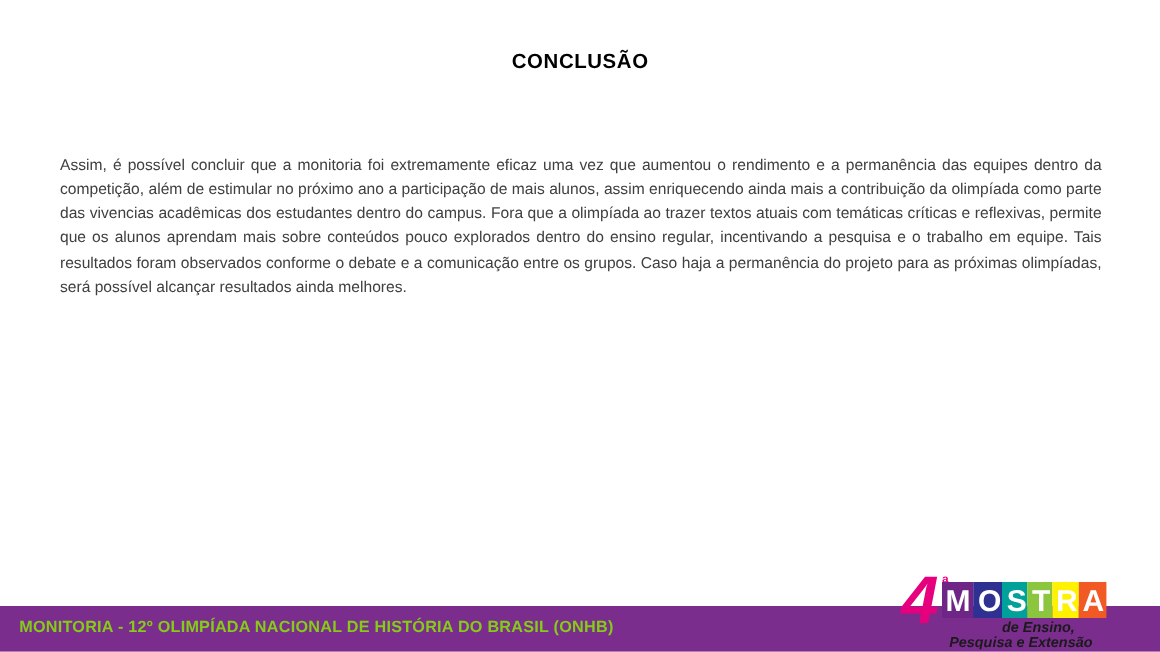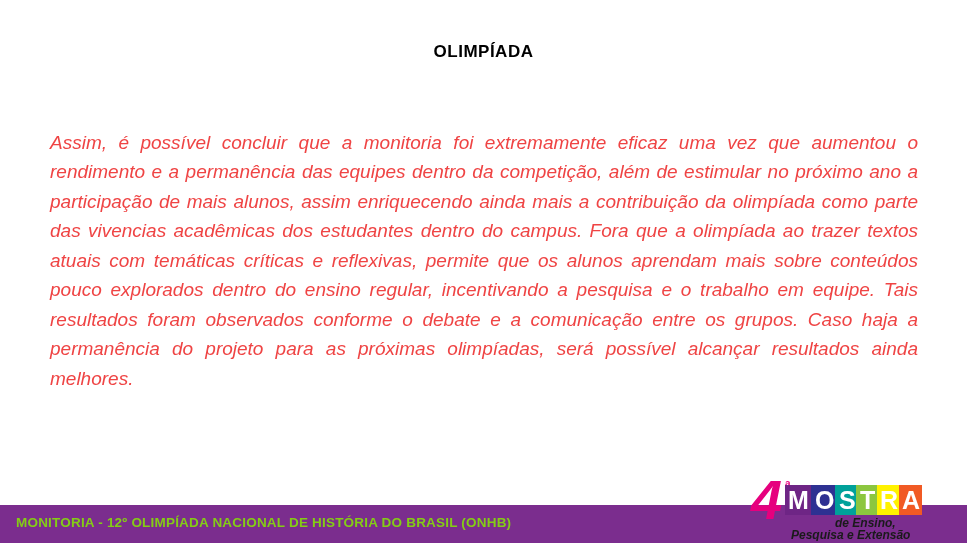--- a/index.html
+++ b/index.html
@@ -29,26 +29,25 @@
     font-size: 17px;
     font-weight: bold;
     letter-spacing: 0.5px;
     color: #000000;
   }
   .body-text {
     position: absolute;
     top: 128px;
     left: 50px;
     width: 868px;
-    font-size: 19px;
+    font-size: 13px;
     line-height: 1.55;
-    color: #ef4444;
+    color: #404040;
     text-align: justify;
     text-justify: inter-word;
-    font-style: italic;
   }
   .footer-bar {
     position: absolute;
     left: 0;
     bottom: 0;
     width: 967px;
     height: 38px;
     background: #7b2d8e;
   }
   .footer-text {
@@ -69,21 +68,21 @@
     width: 210px;
     height: 78px;
   }
   .logo svg { display: block; }
 </style>
 </head>
 <body>
 
 <div class="slide">
 
-  <div class="slide-title">OLIMPÍADA</div>
+  <div class="slide-title">CONCLUSÃO</div>
 
   <div class="body-text">Assim, é possível concluir que a monitoria foi extremamente eficaz uma vez que aumentou o rendimento e a permanência das equipes dentro da competição, além de estimular no próximo ano a participação de mais alunos, assim enriquecendo ainda mais a contribuição da olimpíada como parte das vivencias acadêmicas dos estudantes dentro do campus. Fora que a olimpíada ao trazer textos atuais com temáticas críticas e reflexivas, permite que os alunos aprendam mais sobre conteúdos pouco explorados dentro do ensino regular, incentivando a pesquisa e o trabalho em equipe. Tais resultados foram observados conforme o debate e a comunicação entre os grupos. Caso haja a permanência do projeto para as próximas olimpíadas, será possível alcançar resultados ainda melhores.</div>
 
   <div class="footer-bar">
     <div class="footer-text">MONITORIA - 12º OLIMPÍADA NACIONAL DE HISTÓRIA DO BRASIL (ONHB)</div>
   </div>
 
   <div class="logo">
     <svg width="210" height="78" viewBox="0 0 210 78" xmlns="http://www.w3.org/2000/svg">
 

